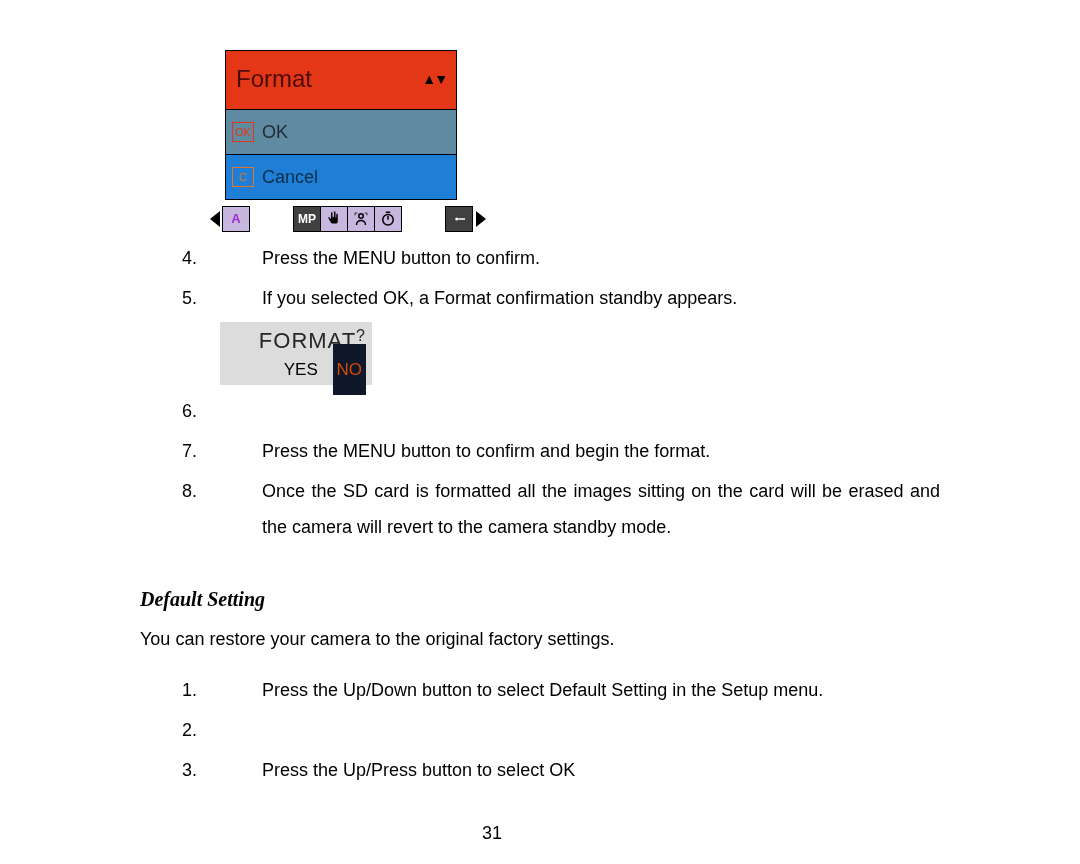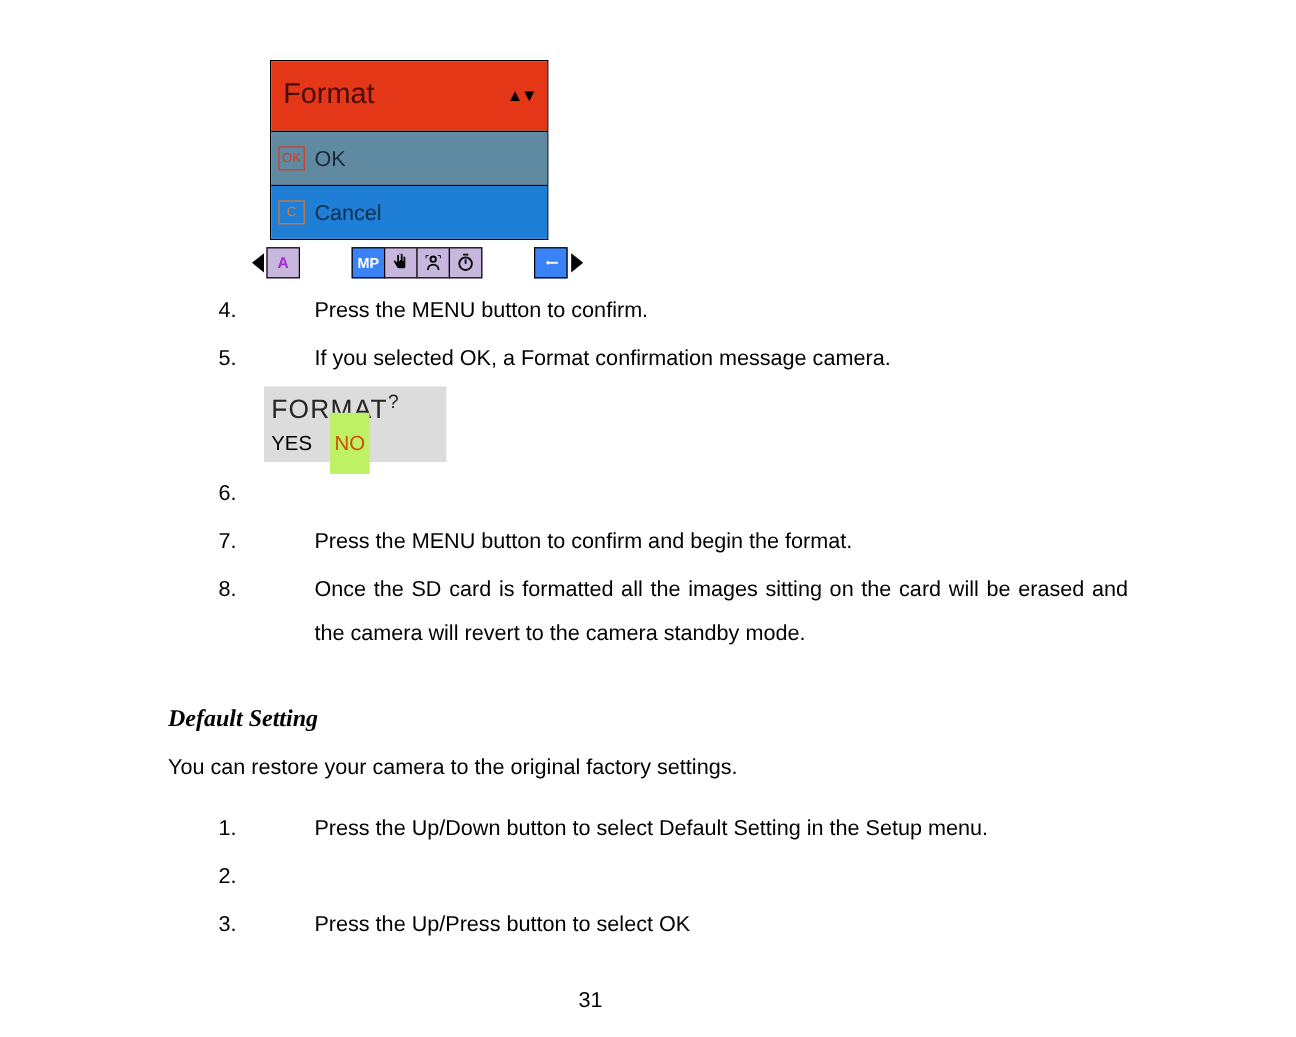--- a/index.html
+++ b/index.html
@@ -79,21 +79,21 @@
   .iconbox {
     width: 26px; height: 24px;
     border: 1px solid #000;
     background: #c7b6de;
     display: flex; align-items: center; justify-content: center;
     margin-left: -1px;
     font-size: 12px;
     font-weight: bold;
     color: #2b1a4a;
   }
-  .iconbox.dark { background: #3b82f6; color: #fff; margin-left: 43px; }
+  .iconbox.dark { background: #404040; color: #fff; margin-left: 43px; }
   .iconbox svg { width: 18px; height: 18px; }
 
   
   ol.steps {
     list-style: none;
     padding: 0;
     margin: 8px 0 0 0;
   }
   ol.steps li {
     display: flex;
@@ -111,29 +111,30 @@
   }
 
   
   .confirm-box {
     width: 140px;
     background: #dcdcdc;
     margin: 6px 0 6px 80px;
     padding: 2px 6px 2px 6px;
     font-size: 18px;
     line-height: 1.5;
+    text-align: right;
   }
   .confirm-box .title {
     font-size: 22px;
     letter-spacing: 1px;
     color: #262626;
   }
   .confirm-box .opts { font-size: 17px; }
   .confirm-box .no {
-    background: #bef264;
+    background: #0f172a;
     color: #d14b0a;
     padding: 16px 4px;
     margin-left: 10px;
   }
 
   h2.section {
     font-style: italic;
     font-weight: bold;
     font-size: 20px;
     margin: 34px 0 0 0;
@@ -205,21 +206,21 @@
     <div class="tri right"></div>
   </div>
 
   <ol class="steps">
     <li>
       <span class="num">4.</span>
       <span class="txt">Press the MENU button to confirm.</span>
     </li>
     <li>
       <span class="num">5.</span>
-      <span class="txt">If you selected OK, a Format confirmation message camera.</span>
+      <span class="txt">If you selected OK, a Format confirmation standby appears.</span>
     </li>
   </ol>
 
   <div class="confirm-box">
     <div class="title">
       <span>FORMAT</span><span style="font-size:16px;vertical-align:top;">?</span>
     </div>
     <div class="opts">
       <span>YES</span>
       <span class="no">NO</span>

